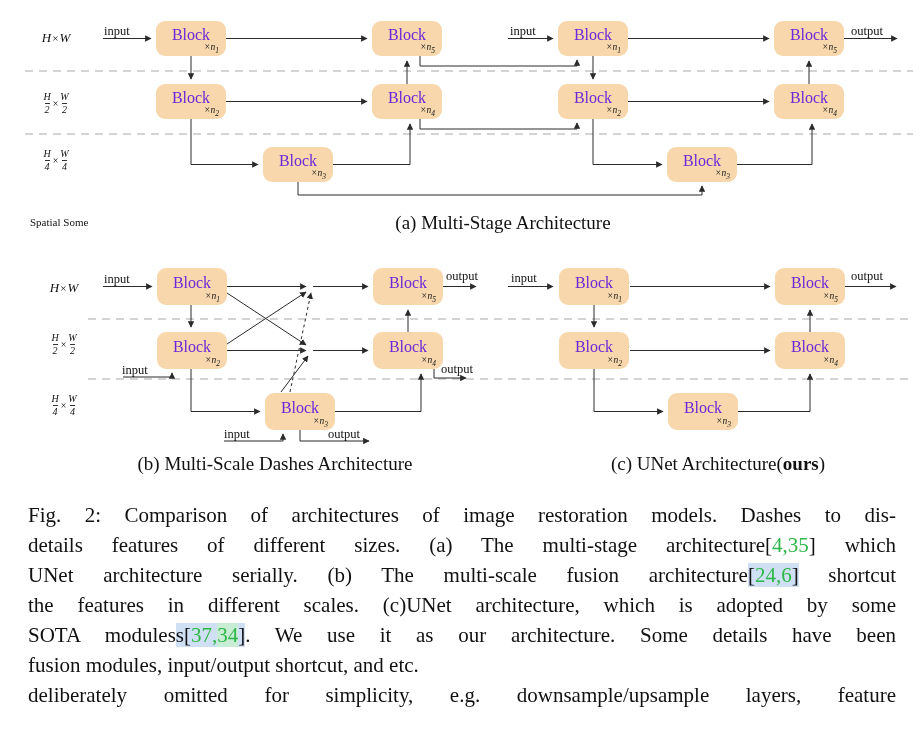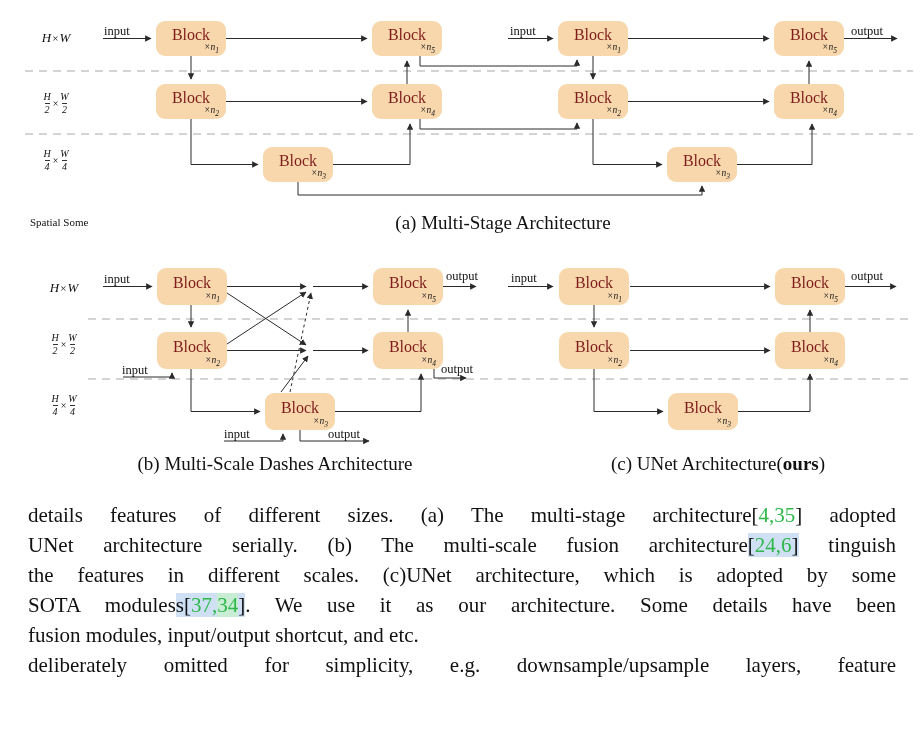--- a/index.html
+++ b/index.html
@@ -12,21 +12,21 @@
   }
   html,body{margin:0;padding:0;background:#ffffff;}
   #page{position:relative;width:924px;height:738px;background:#fff;overflow:hidden;
         font-family:"Liberation Serif","DejaVu Serif",serif;color:#111;}
   #diagram-svg{position:absolute;left:0;top:0;}
   .ln{stroke:var(--line);stroke-width:1;fill:none;}
   .dsh{stroke-dasharray:3 3;}
   .sep{stroke:var(--dash);stroke-width:1.3;fill:none;stroke-dasharray:8 6;}
   .block{position:absolute;width:70px;height:35px;background:var(--block-fill);border-radius:9px;}
   .block.h37{height:37px;}
-  .bl{display:block;text-align:center;font-size:16px;margin-top:5px;color:#7f1d1d;}
+  .bl{display:block;text-align:center;font-size:16px;margin-top:5px;color:#6d28d9;}
   .block.h37 .bl{margin-top:6px;}
   .bm{position:absolute;right:7px;bottom:2px;font-size:9.5px;color:#1a1a1a;line-height:1;font-style:italic;}
   .bm sub{font-size:7.5px;line-height:1;}
   .io{position:absolute;font-size:12.5px;color:#111;line-height:1;text-align:center;}
   .rowlab{position:absolute;font-size:13px;font-style:italic;text-align:center;}
   .rowlab .x1{font-style:normal;font-size:11px;padding:0 1px;}
   .fracrow{display:flex;align-items:center;justify-content:center;}
   .frac{display:inline-flex;flex-direction:column;align-items:center;font-size:10px;line-height:1.05;font-style:italic;}
   .frac .den{border-top:1px solid #333;padding-top:1px;}
   .times{font-size:10px;font-style:normal;margin:0 2px;}
@@ -268,21 +268,22 @@
         <i>W</i>
         <i class="den">4</i>
       </span>
   </div>
 
   <div class="subcap" style="left:333px;top:212px">(a) Multi-Stage Architecture</div>
   <div class="subcap" style="left:105px;top:453px">(b) Multi-Scale Dashes Architecture</div>
   <div class="subcap" style="left:548px;top:453px"><span>(c) UNet Architecture(</span><b>ours</b><span>)</span></div>
 
   <div id="figure-caption">
-      <div class="cap-line just"><span>details features of different sizes. (a) The multi-stage architecture[</span><span class="c">4,35</span><span>] adopted</span></div>
-      <div class="cap-line just"><span>UNet architecture serially. (b) The multi-scale fusion architecture</span><span class="hb">[</span><span class="c hb">24,6</span><span class="hb">]</span><span> tinguish</span></div>
+      <div class="cap-line just"><span>Fig. 2: Comparison of architectures of image restoration models. Dashes to dis-</span></div>
+      <div class="cap-line just"><span>details features of different sizes. (a) The multi-stage architecture[</span><span class="c">4,35</span><span>] which</span></div>
+      <div class="cap-line just"><span>UNet architecture serially. (b) The multi-scale fusion architecture</span><span class="hb">[</span><span class="c hb">24,6</span><span class="hb">]</span><span> shortcut</span></div>
       <div class="cap-line just"><span>the features in different scales. (c)UNet architecture, which is adopted by some</span></div>
       <div class="cap-line just"><span>SOTA modules</span><span class="hb">s[</span><span class="c hb">37,</span><span class="c hg">34</span><span class="hb">]</span><span>. We use it as our architecture. Some details have been</span></div>
       <div class="cap-line"><span>fusion modules, input/output shortcut, and etc.</span></div>
       <div class="cap-line just"><span>deliberately omitted for simplicity, e.g. downsample/upsample layers, feature</span></div>
     </div>
 
 </div>
 
 </body></html>

